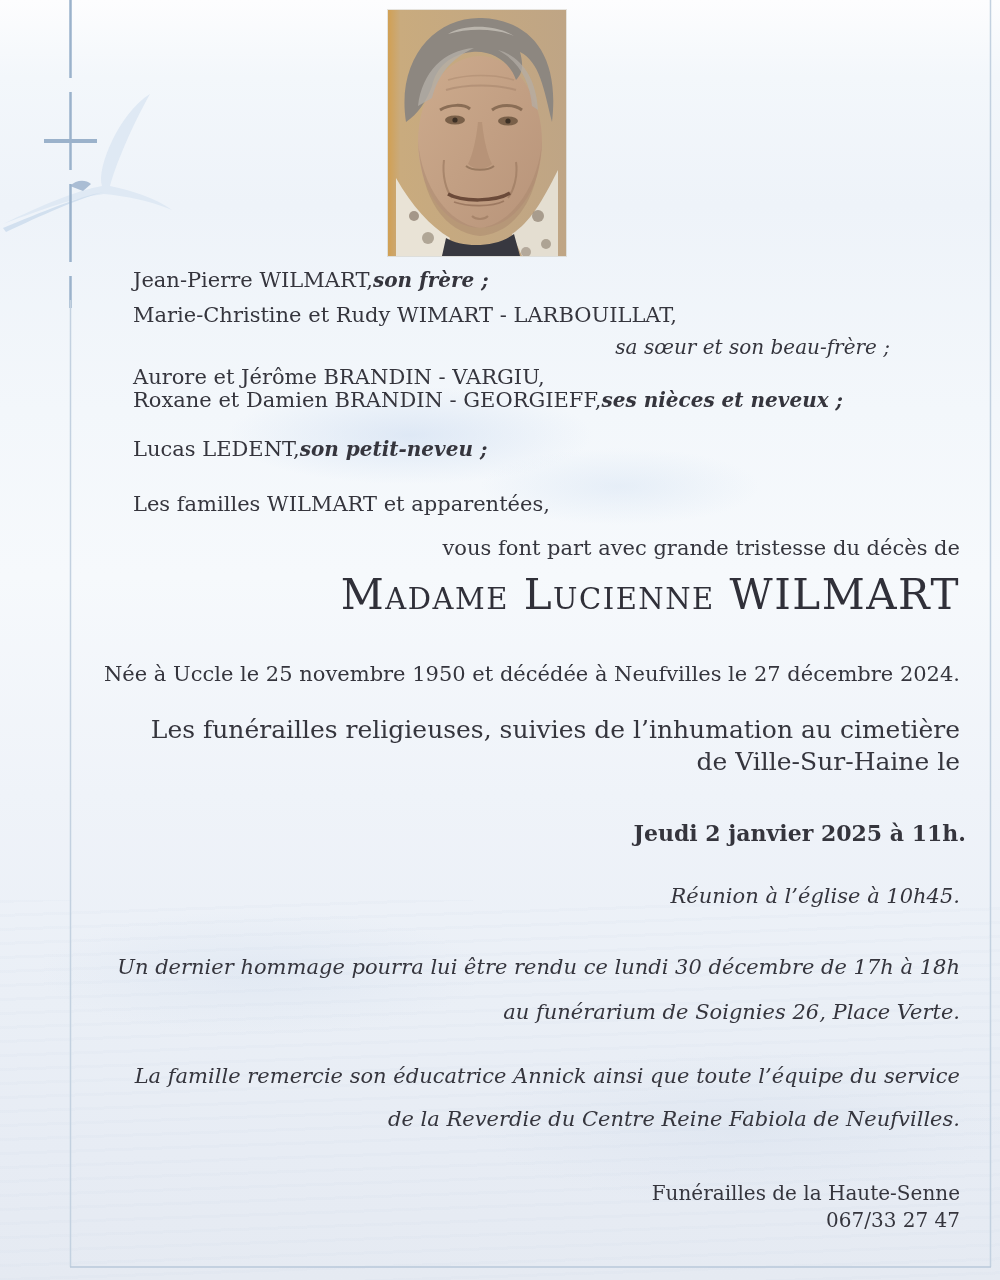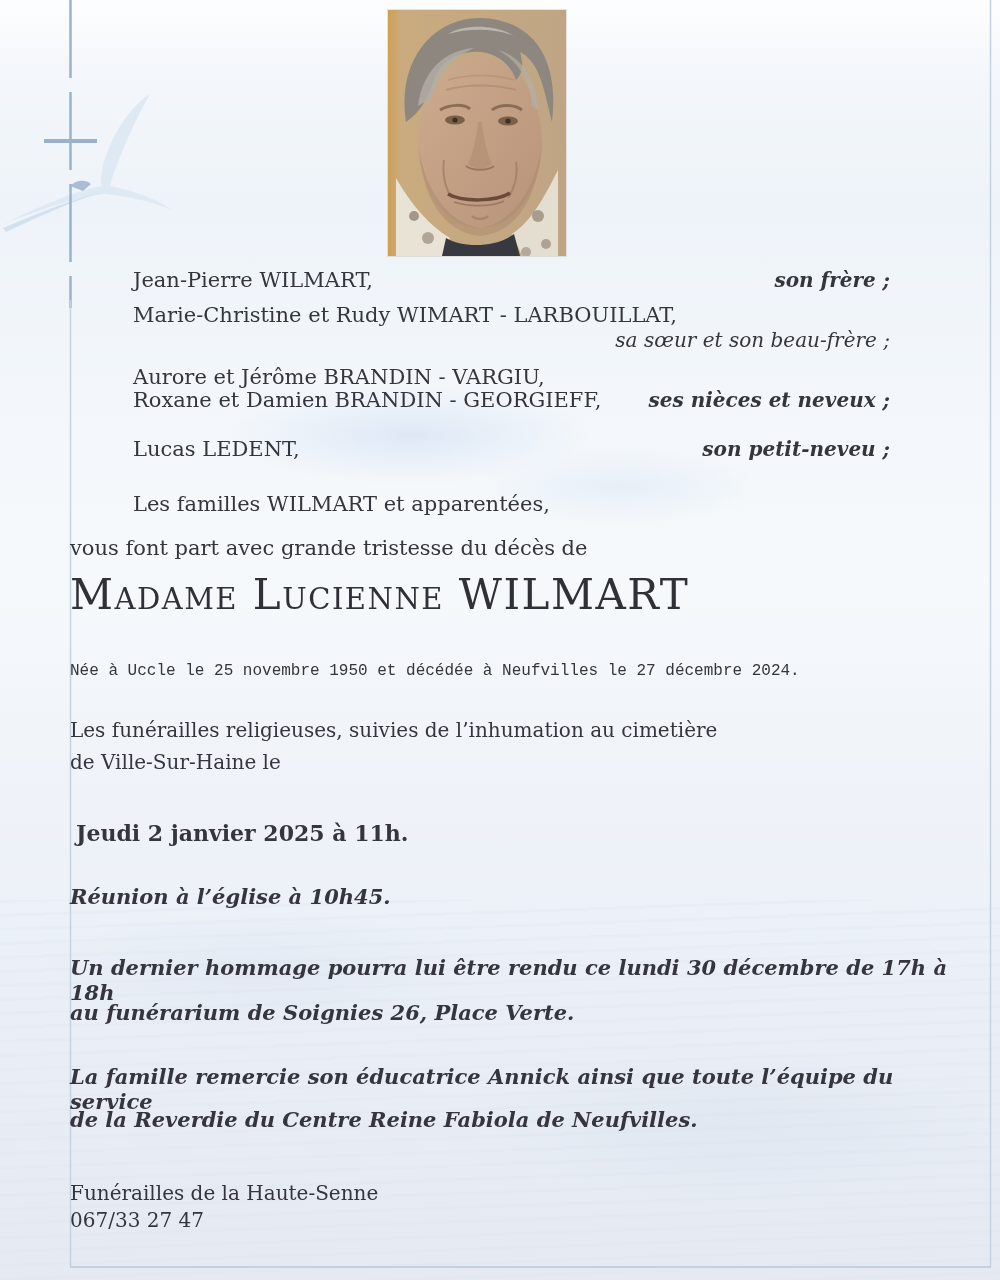--- a/index.html
+++ b/index.html
@@ -16,31 +16,31 @@
       radial-gradient(260px 70px at 41% 34%, rgba(196,214,238,.45), rgba(196,214,238,0) 70%),
       radial-gradient(200px 55px at 62% 38%, rgba(203,220,240,.35), rgba(203,220,240,0) 70%),
       radial-gradient(320px 90px at 26% 76%, rgba(206,219,236,.30), rgba(206,219,236,0) 70%),
       radial-gradient(380px 110px at 74% 88%, rgba(205,217,233,.28), rgba(205,217,233,0) 70%);
   }
   .streaks{position:absolute;left:0;right:0;top:900px;bottom:0;pointer-events:none;opacity:.5;
     background:repeating-linear-gradient(178deg, rgba(199,211,228,.18) 0 3px, rgba(255,255,255,0) 3px 14px);}
   svg.frame{position:absolute;inset:0;}
   .photo{position:absolute;left:388px;top:10px;width:178px;height:246px;
     box-shadow:0 0 0 1px rgba(190,180,160,.35);}
-  .row{position:absolute;left:133px;width:757px;display:flex;justify-content:space-between;align-items:baseline;}
+  .row{position:absolute;left:133px;width:757px;display:flex;align-items:baseline;}
   .name{font-size:21px;white-space:nowrap;}
   .relation{font-style:italic;font-size:20px;white-space:nowrap;font-weight:bold;}
-  .right-line{position:absolute;left:133px;width:757px;text-align:right;font-style:italic;font-size:20px;}
-  .center{position:absolute;left:70px;width:890px;text-align:left;}
+  .right-line{position:absolute;left:133px;width:757px;text-align:right;font-style:italic;font-size:20px;margin-top:7px;}
+  .center{position:absolute;left:70px;width:890px;text-align:right;}
   .intro{font-size:21px;}
   .deceased{font-size:42px;font-variant:small-caps;letter-spacing:1.5px;color:#303039;}
-  .life{font-size:16px;font-family:Liberation Mono, monospace;}
-  .funeral{font-size:20px;line-height:32px;}
+  .life{font-size:21px;}
+  .funeral{font-size:25px;line-height:32px;}
   .datetime{font-size:22px;font-weight:bold;margin-left:6px;}
-  .italic-line{font-style:italic;font-size:21px;font-weight:bold;}
+  .italic-line{font-style:italic;font-size:21px;}
   .footer{font-size:20px;line-height:27px;}
 </style>
 </head>
 <body>
 
 <div class="card">
 
   <div class="clouds"></div>
   <div class="streaks"></div>
 

